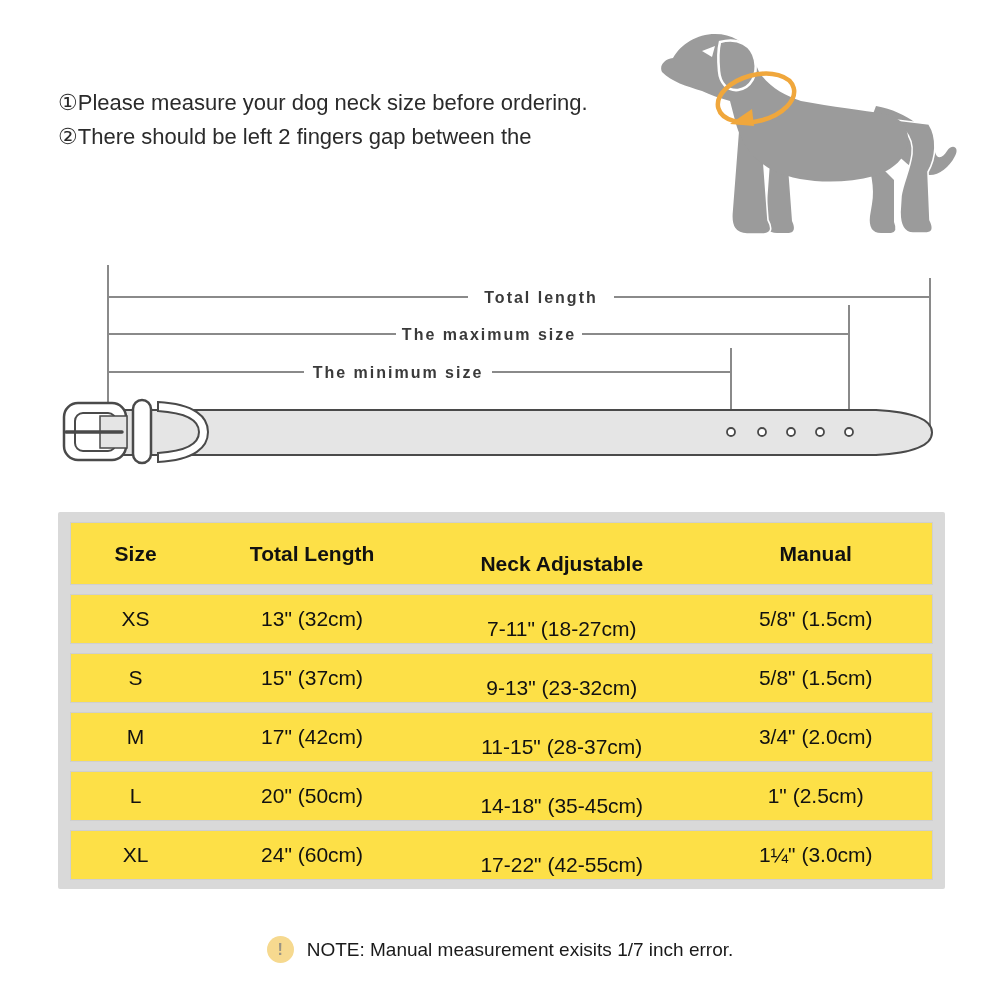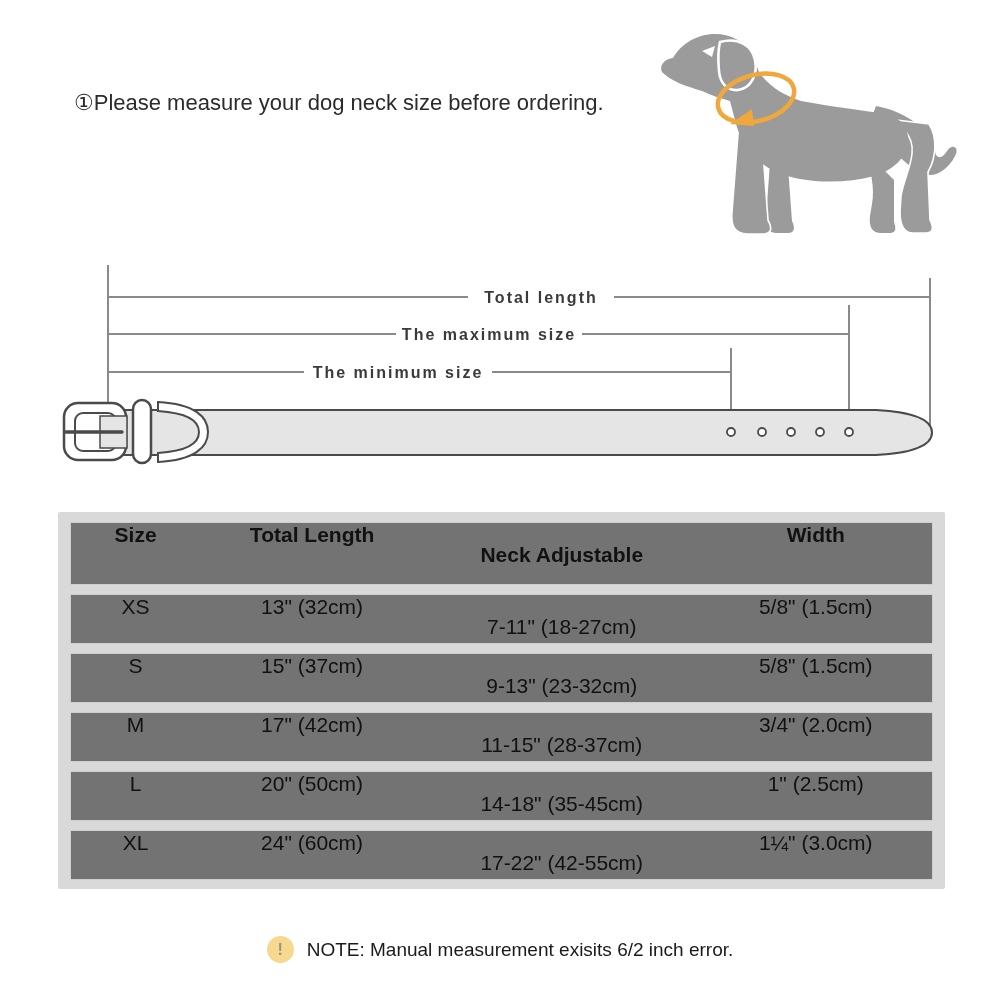--- a/index.html
+++ b/index.html
@@ -1,21 +1,21 @@
 <!DOCTYPE html>
 <html style="--accent-orange: #f0a73c; --dog-gray: #9b9b9b; --table-frame: #d9d9d9; --strap-fill: #e5e5e5; --line-gray: #8a8a8a; --outline-dark: #4a4a4a; --note-icon-bg: #f6d98f;"><head>
 <meta charset="utf-8">
 <style>
   html,body{margin:0;padding:0;background:#fff;}
   .canvas{
     position:relative;width:1000px;height:1000px;background:#fff;overflow:hidden;
     font-family:"Liberation Sans", sans-serif;color:#2b2b2b;
   }
   
-  .instructions{position:absolute;left:74px;top:86px;width:600px;font-size:22px;line-height:34px;color:#2b2b2b;}
+  .instructions{position:absolute;left:58px;top:86px;width:600px;font-size:22px;line-height:34px;color:#2b2b2b;}
   .instructions .line{white-space:nowrap;}
   .instructions .line.indent{padding-left:26px;}
   
   .dog-wrap{position:absolute;left:650px;top:12px;width:345px;height:248px;}
   .dog-fill{fill:var(--dog-gray,#9b9b9b);}
   .dog-seam{fill:var(--dog-gray,#9b9b9b);stroke:#ffffff;stroke-width:1.6;}
   .collar-ring{fill:none;stroke:var(--accent-orange,#f0a73c);stroke-width:4.5;}
   .collar-arrow{fill:var(--accent-orange,#f0a73c);}
   
   .measure-wrap{position:absolute;left:0;top:258px;width:1000px;height:220px;}
@@ -25,41 +25,42 @@
   .hw{fill:#ffffff;stroke:var(--outline-dark,#4a4a4a);stroke-width:2.5;}
   .hw-thin{fill:none;stroke:var(--outline-dark,#4a4a4a);stroke-width:2;}
   .hole{fill:#ffffff;stroke:var(--outline-dark,#4a4a4a);stroke-width:1.8;}
   
   .size-table{
     position:absolute;left:58px;top:512px;width:887px;box-sizing:border-box;
     background:var(--table-frame,#d9d9d9);padding:10px 12px 9px 12px;border-radius:2px;
     display:flex;flex-direction:column;gap:9px;
   }
   .trow{
-    background:#737373;border:1px solid #cfcfcf;box-sizing:border-box;
-    display:flex;height:50px;
+    background:#fde047;border:1px solid #cfcfcf;box-sizing:border-box;
+    display:flex;align-items:center;height:50px;
   }
   .trow.thead{height:63px;font-weight:700;font-size:23px;color:#000;}
   .tcell{text-align:center;font-size:21px;color:#111;}
   .c0{width:15%;} .c1{width:26%;} .c2{width:32%;margin-top:20px;} .c3{width:27%;}
   
   .note{position:absolute;left:0;top:936px;width:1000px;display:flex;justify-content:center;align-items:center;gap:13px;}
   .note-icon{
     width:27px;height:27px;border-radius:50%;background:var(--note-icon-bg,#f6d98f);
     color:#9a9484;font-size:16px;font-weight:700;display:flex;align-items:center;justify-content:center;flex:0 0 auto;
   }
   .note-text{font-size:19px;color:#1a1a1a;}
 </style>
 </head>
 <body>
 
 <div class="canvas">
 
   <div class="instructions">
     <div class="line">①Please measure your dog neck size before ordering.</div>
+    <div class="line">②There should be left 2 fingers gap between the</div>
   </div>
 
   <div class="dog-wrap">
     <svg width="345" height="248" viewBox="0 0 345 248">
 
       <path class="dog-fill" d="M120,150 L116,206 Q114,221 127,221 L139,221 Q147,220 142,209 L138,155 Z"></path>
       <path class="dog-fill" d="M214,138 C221,158 225,176 222,192 L220,204 Q218,221 231,221 L241,221 Q248,220 244,210 L244,168 Z"></path>
 
       <path class="dog-fill" d="M226,94 C258,100 280,118 285,140 C287,148 293,146 297,139 C302,131 310,135 305,144 C298,158 285,166 274,162 C256,155 238,134 220,110 Z"></path>
 
@@ -116,21 +117,21 @@
 
       <path d="M158,144 C195,146 208,159 208,174 C208,189 195,202 158,204 L158,195 C189,193 199,184 199,174 C199,164 189,155 158,153 Z" fill="#ffffff" stroke="#4a4a4a" stroke-width="2"></path>
     </svg>
   </div>
 
   <div class="size-table">
     <div class="trow thead">
       <div class="tcell c0">Size</div>
       <div class="tcell c1">Total Length</div>
       <div class="tcell c2">Neck Adjustable</div>
-      <div class="tcell c3">Width</div>
+      <div class="tcell c3">Manual</div>
     </div>
     <div class="trow">
       <div class="tcell c0">XS</div>
       <div class="tcell c1">13" (32cm)</div>
       <div class="tcell c2">7-11" (18-27cm)</div>
       <div class="tcell c3">5/8" (1.5cm)</div>
     </div>
     <div class="trow">
       <div class="tcell c0">S</div>
       <div class="tcell c1">15" (37cm)</div>
@@ -152,16 +153,16 @@
     <div class="trow">
       <div class="tcell c0">XL</div>
       <div class="tcell c1">24" (60cm)</div>
       <div class="tcell c2">17-22" (42-55cm)</div>
       <div class="tcell c3">1¼" (3.0cm)</div>
     </div>
   </div>
 
   <div class="note">
     <span class="note-icon">!</span>
-    <span class="note-text">NOTE: Manual measurement exisits 6/2  inch error.</span>
+    <span class="note-text">NOTE: Manual measurement exisits 1/7  inch error.</span>
   </div>
 
 </div>
 
 </body></html>

